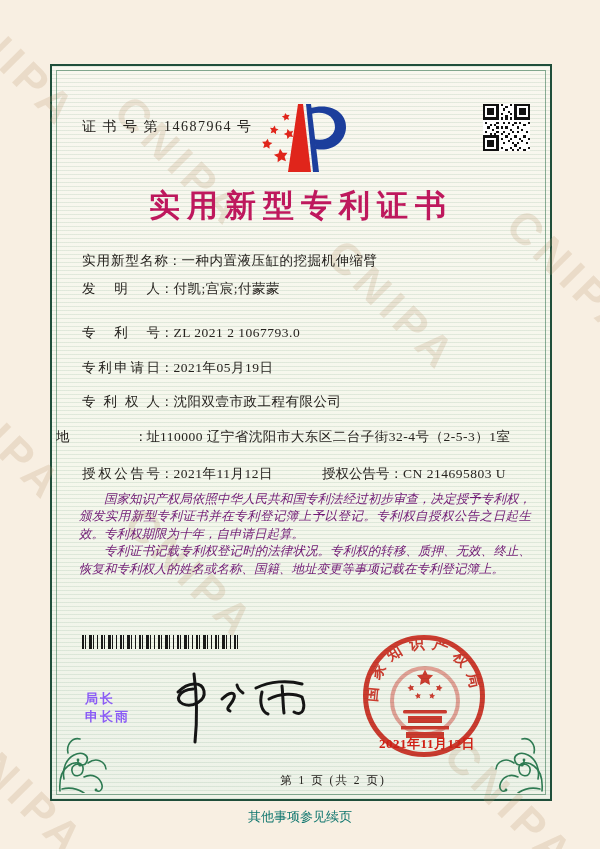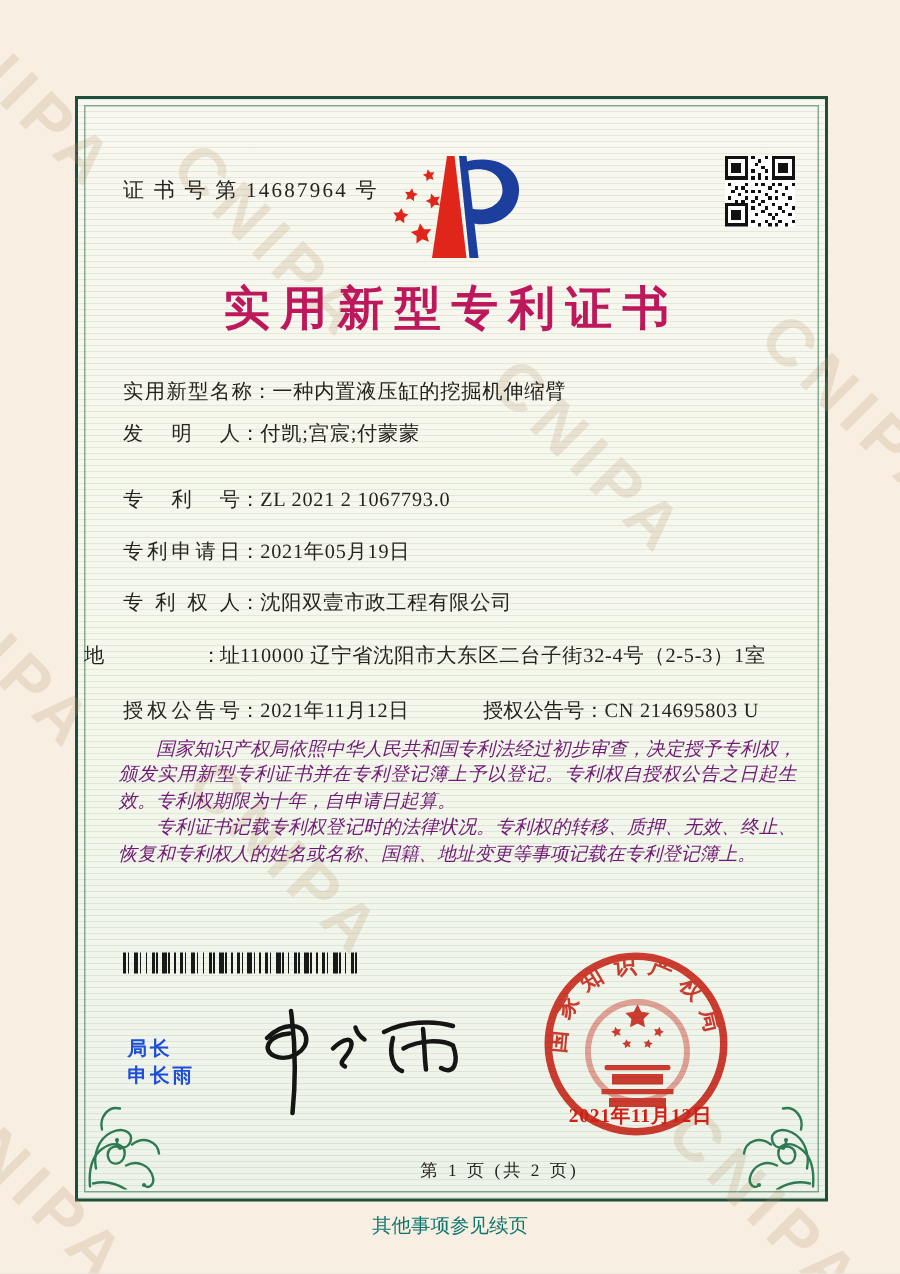--- a/index.html
+++ b/index.html
@@ -27,21 +27,21 @@
   .fvalue{letter-spacing:.5px;}
   .addr{white-space:normal;width:452px;line-height:18.5px;padding-left:26px;text-indent:-26px;}
   .grant2{position:absolute;left:240px;top:0;white-space:nowrap;}
   .paras{left:79px;top:491px;width:452px;font-size:12.5px;line-height:17.4px;text-align:justify;color:#701a75;font-style:italic;}
   .paras p{margin:0;text-indent:2em;}
   .barcode{left:82px;top:635px;width:156px;height:14px;
      background:repeating-linear-gradient(90deg,#181818 0 2px,transparent 2px 3px,#181818 3px 4px,
         transparent 4px 7px,#181818 7px 10px,transparent 10px 11px,#181818 11px 12px,
         transparent 12px 15px,#181818 15px 16px,transparent 16px 19px);}
   .director{left:85px;top:690px;font-family:"Liberation Sans",sans-serif;font-weight:700;
-            font-size:13px;line-height:18px;letter-spacing:2px;color:#1d4ed8;}
+            font-size:13px;line-height:18px;letter-spacing:2px;color:#8b5cf6;}
   .sig{left:150px;top:662px;}
   .seal{left:359px;top:631px;opacity:.9;z-index:3;mix-blend-mode:multiply;}
   .sealdate{left:366px;top:735px;width:122px;text-align:center;color:#d01f14;font-size:13px;
             font-weight:700;letter-spacing:.5px;z-index:4;}
   .pageinfo{left:50px;top:773px;width:566px;text-align:center;font-size:11.5px;letter-spacing:2px;}
   .footer{left:0;top:808px;width:600px;text-align:center;font-size:13px;color:#0f766e;}
   .corner{z-index:2;}
   svg{display:block;}
 </style>
 </head>

